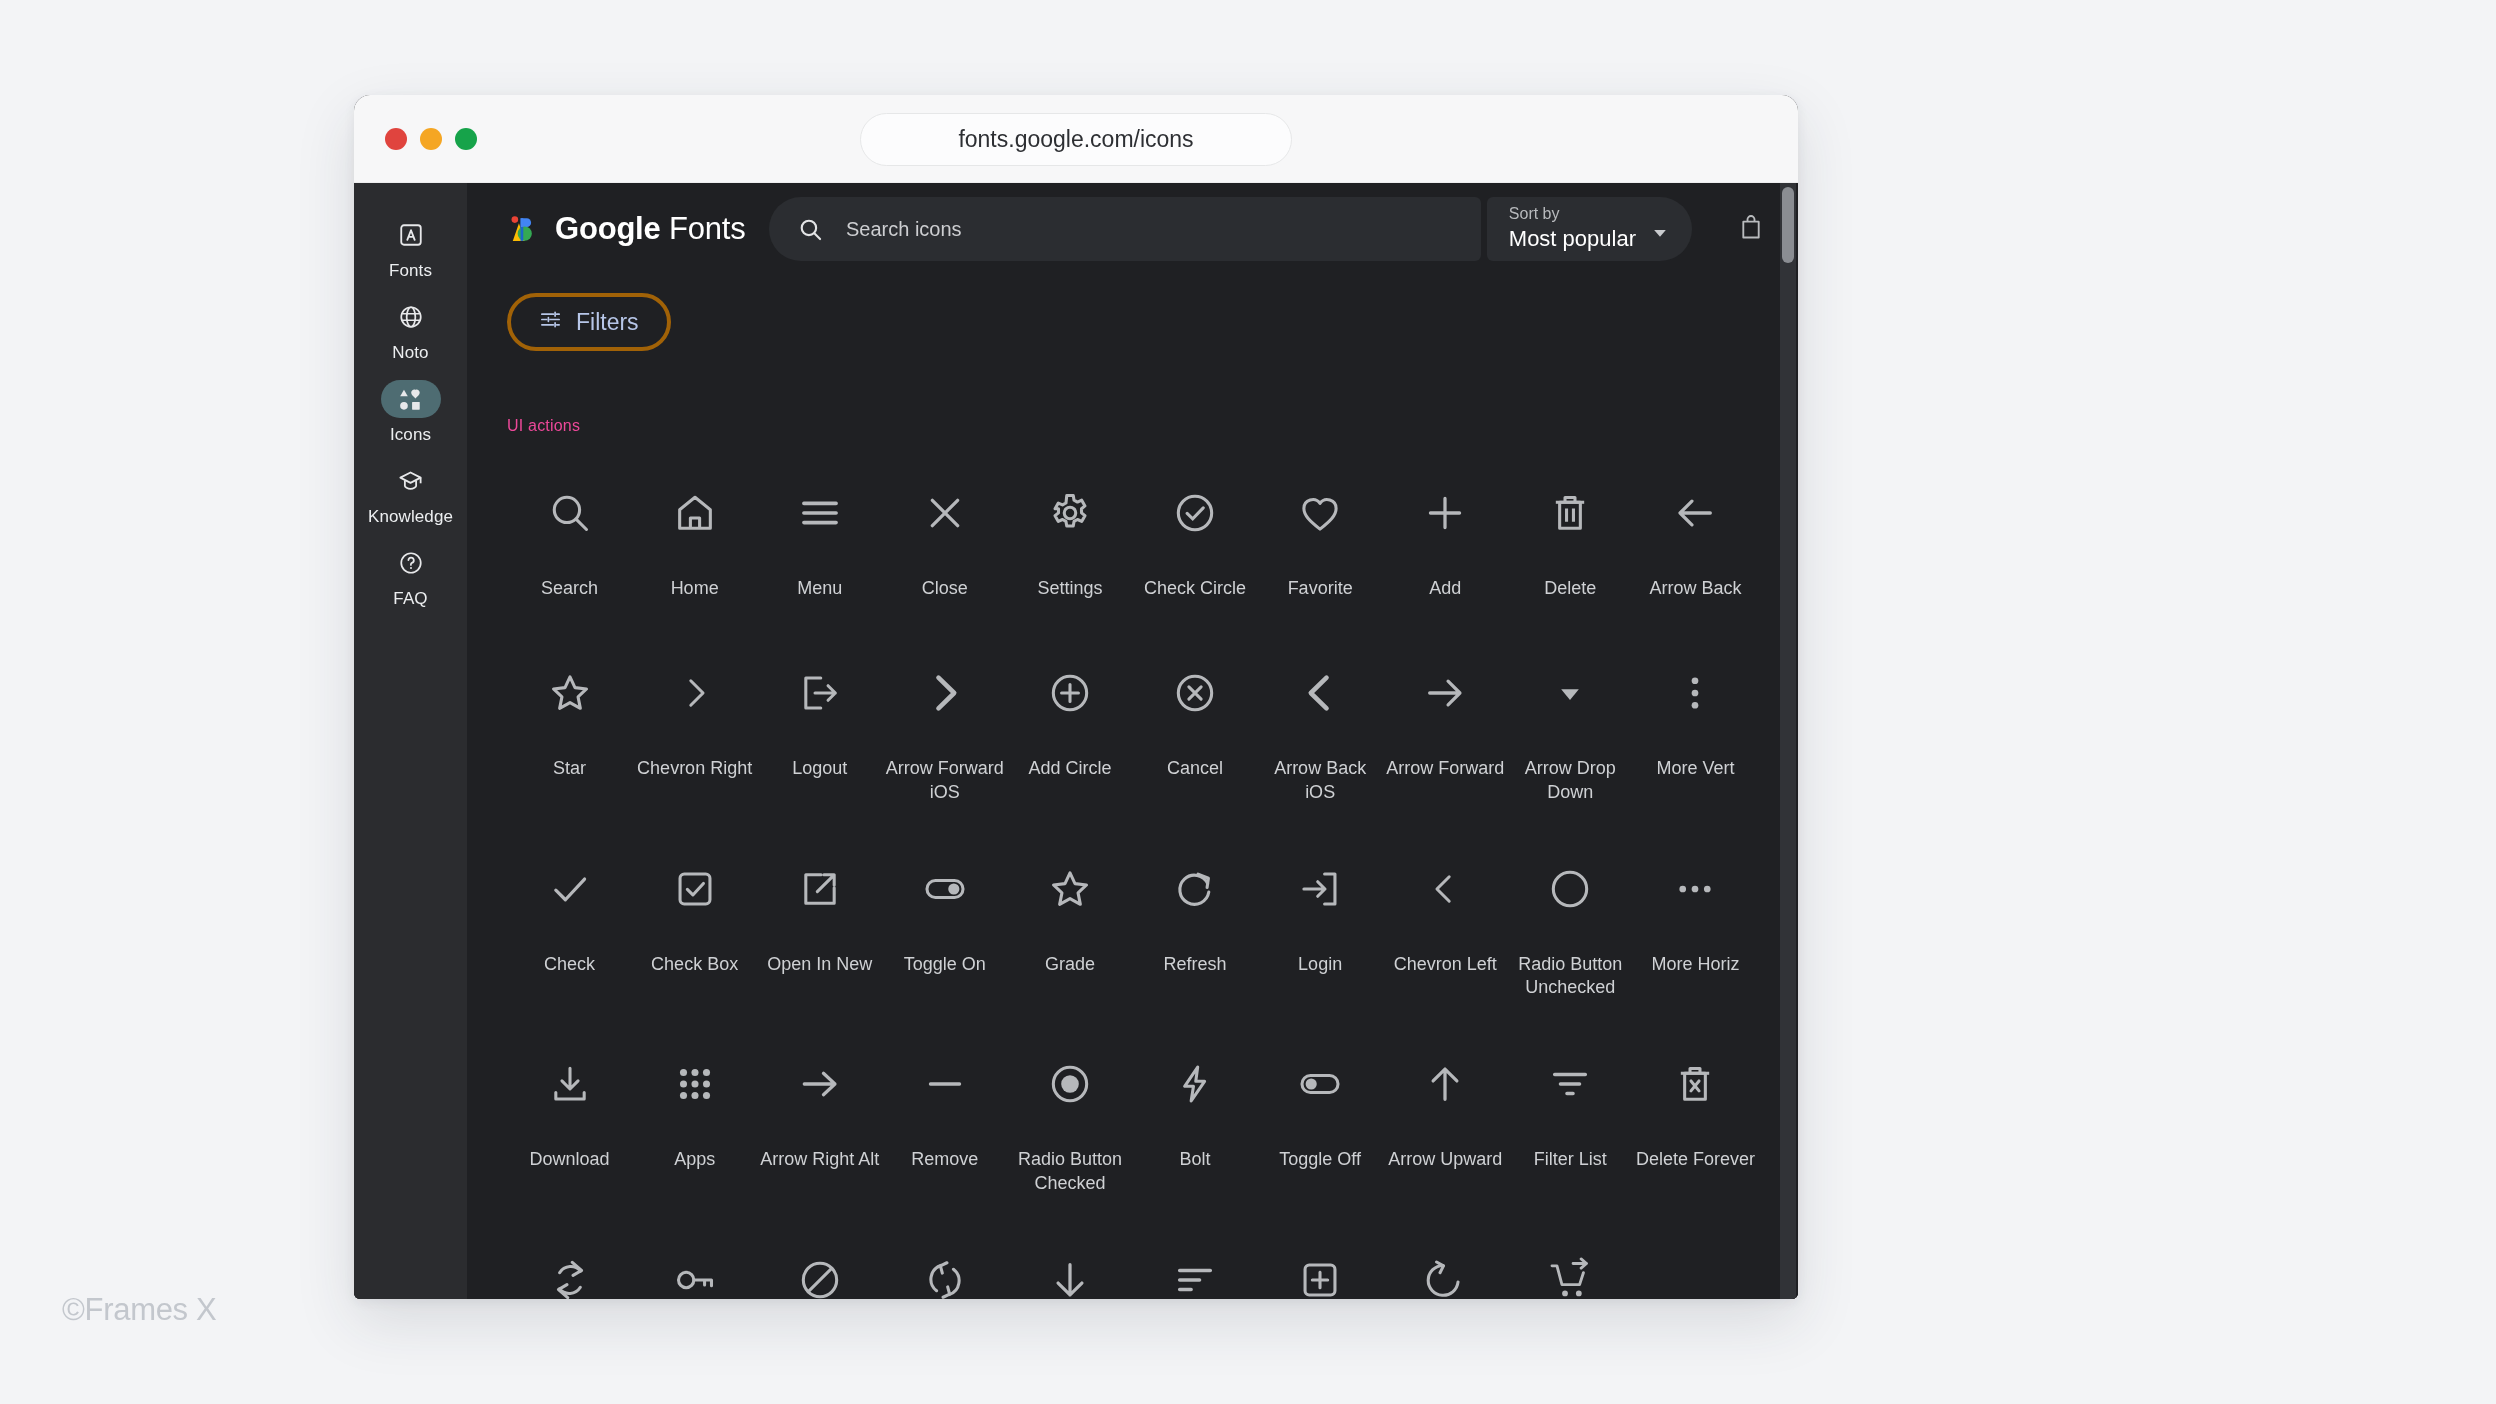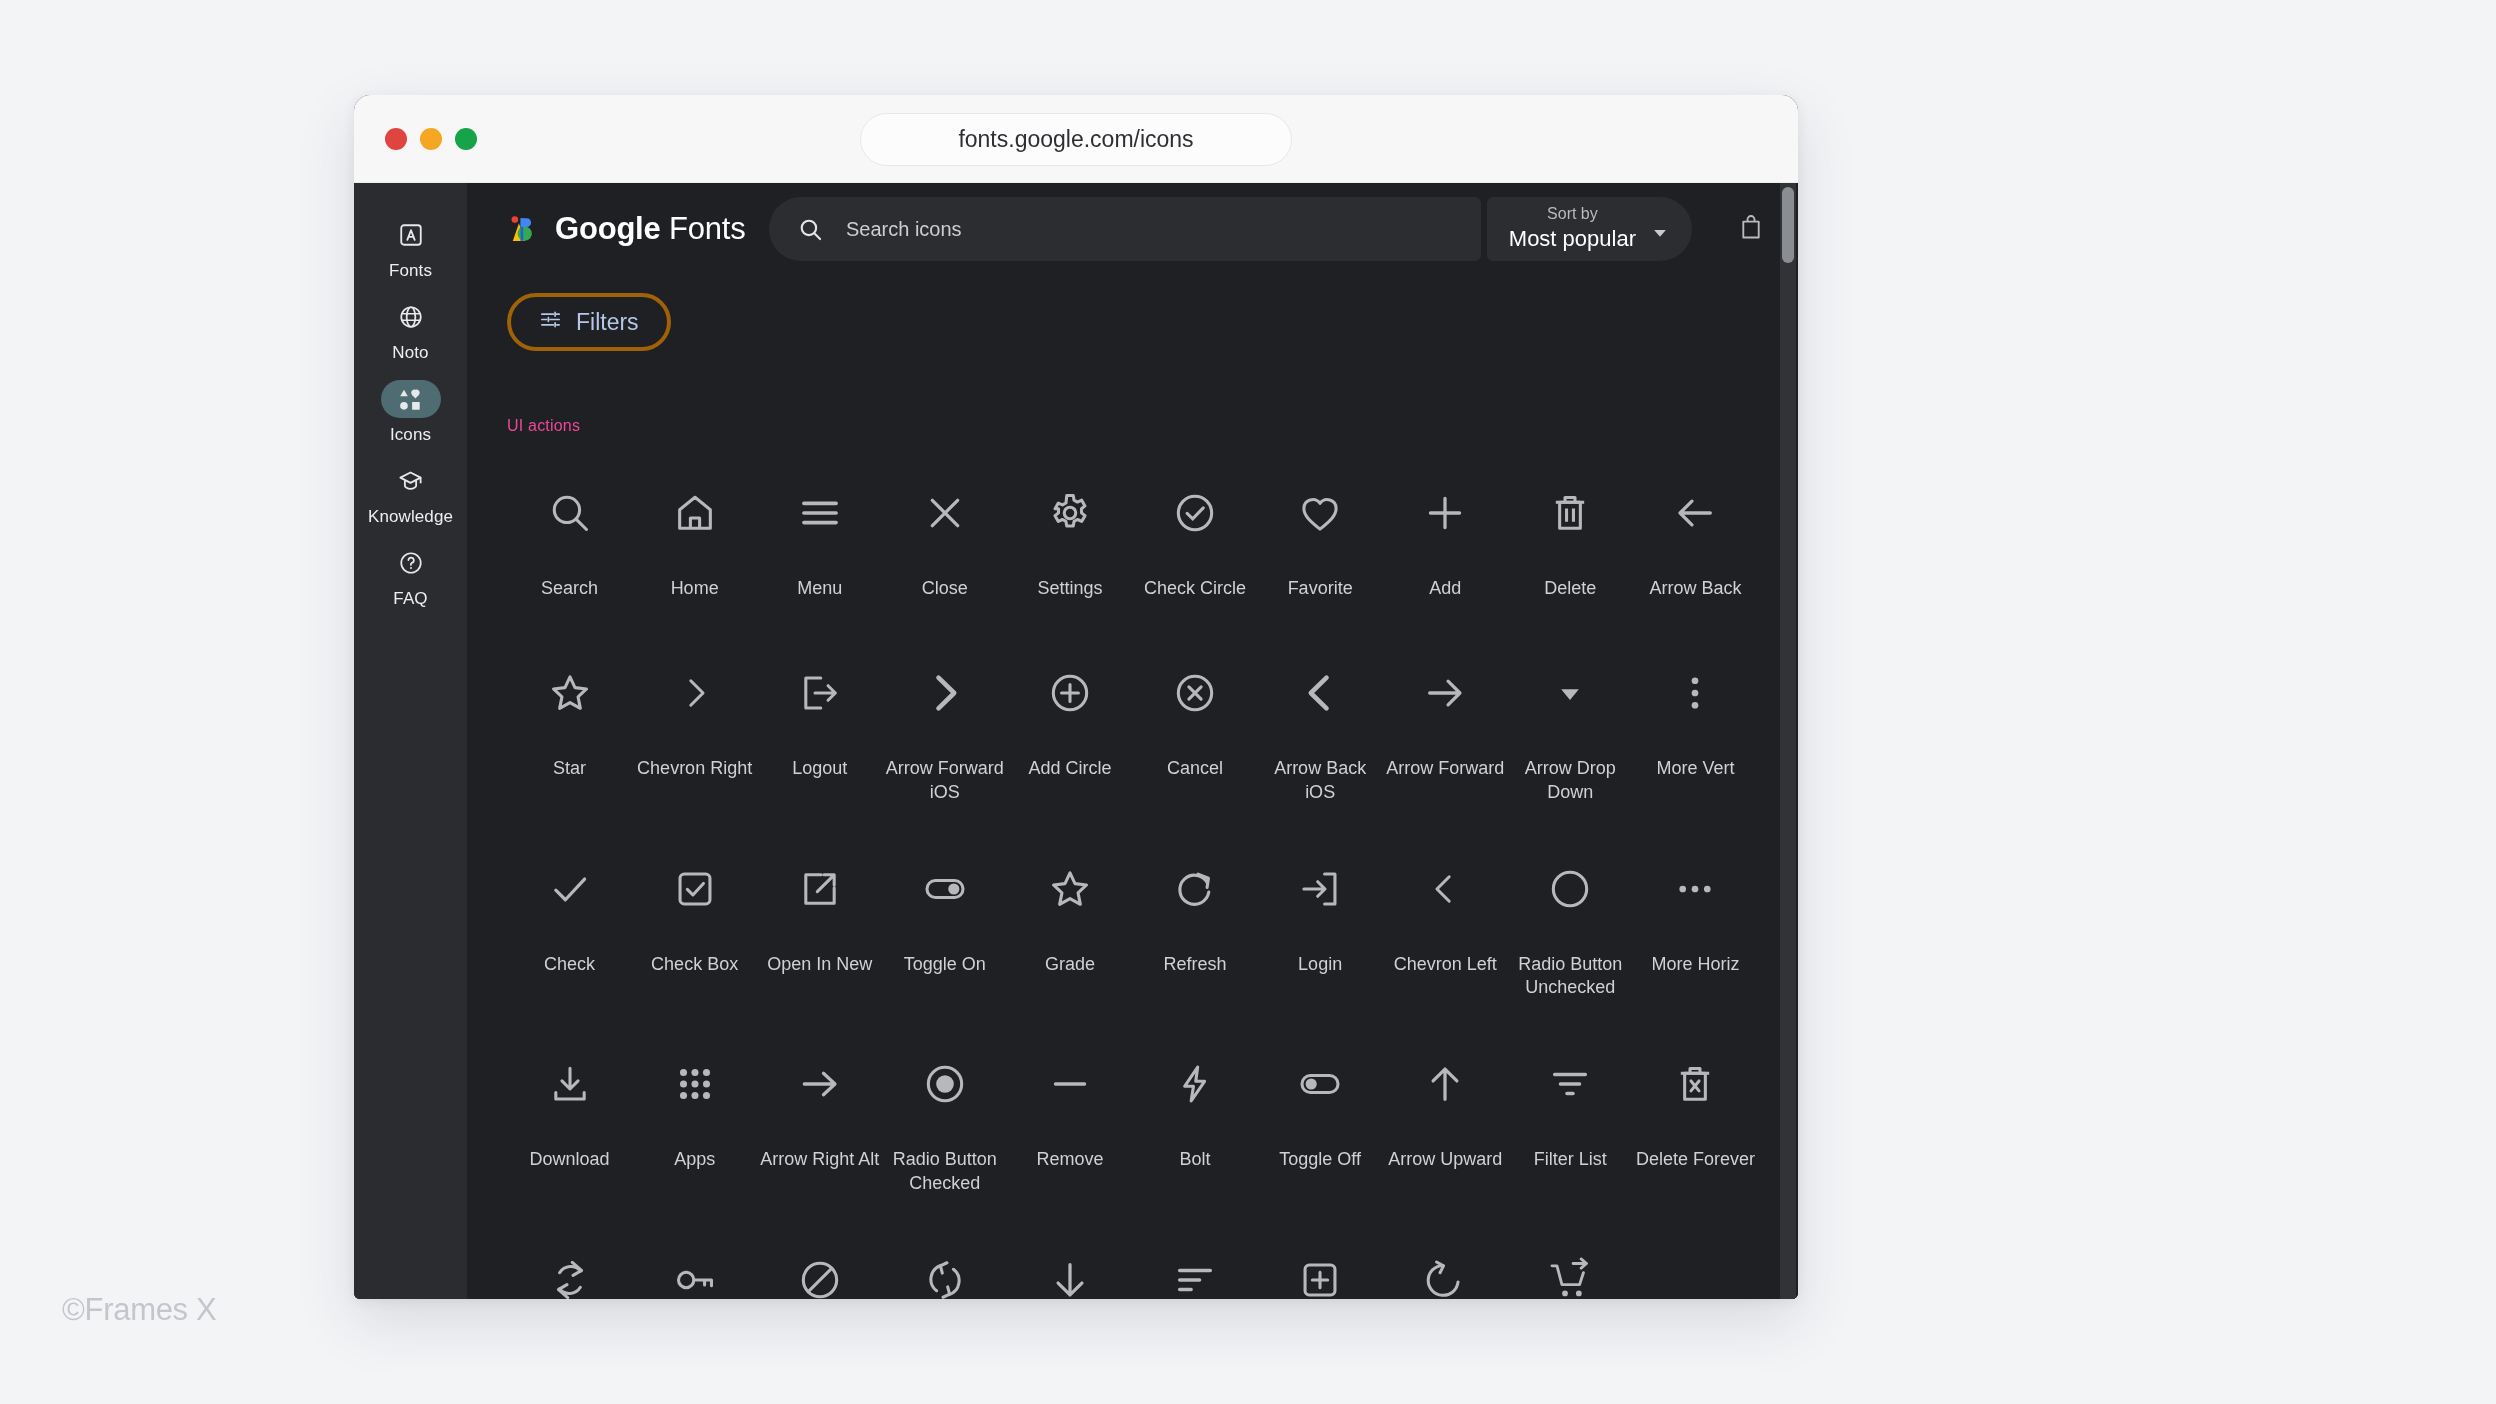--- a/index.html
+++ b/index.html
@@ -123,21 +123,21 @@
 
   .sortby {
     margin-left: 6px;
     height: 64px; min-width: 158px;
     background: #2b2d31;
     border-radius: 6px 32px 32px 6px;
     display: flex; align-items: center;
     padding: 0 22px 0 22px;
     cursor: pointer;
   }
-  .sort-col { display: flex; flex-direction: column; justify-content: center; align-items: center; }
+  .sort-col { display: flex; flex-direction: column; justify-content: center; }
   .sort-label { font-size: 16px; color: #b8babd; line-height: 1.3; }
   .sort-value { font-size: 22px; color: #ffffff; line-height: 1.3; }
   .sort-caret { margin-left: 14px; margin-top: 12px; }
 
   .bag-btn {
     margin-left: 36px;
     width: 46px; height: 46px;
     display: flex; align-items: center; justify-content: center;
     color: #b9bbbe; cursor: pointer;
   }
@@ -671,35 +671,35 @@
             <div class="cell-ico">
               <svg width="46" height="46" viewBox="0 0 24 24" fill="none" stroke="currentColor" stroke-width="1.7" stroke-linecap="round" stroke-linejoin="round">
                   <path d="M3.8 12h16M13.8 6.4 19.8 12l-6 5.6"></path>
                 </svg>
             </div>
             <div class="cell-label">Arrow Right Alt</div>
           </div>
 
           <div class="cell">
             <div class="cell-ico">
+              <svg width="46" height="46" viewBox="0 0 24 24" stroke="currentColor" stroke-width="1.7" stroke-linecap="round">
+                  <path d="M4.4 12h15.2"></path>
+                </svg>
+            </div>
+            <div class="cell-label">Remove</div>
+          </div>
+
+          <div class="cell">
+            <div class="cell-ico">
               <svg width="46" height="46" viewBox="0 0 24 24" fill="none" stroke="currentColor" stroke-width="1.6">
                   <circle cx="12" cy="12" r="8.7"></circle>
                   <circle cx="12" cy="12" r="4.6" fill="currentColor" stroke="none"></circle>
                 </svg>
             </div>
             <div class="cell-label">Radio Button Checked</div>
-          </div>
-
-          <div class="cell">
-            <div class="cell-ico">
-              <svg width="46" height="46" viewBox="0 0 24 24" stroke="currentColor" stroke-width="1.7" stroke-linecap="round">
-                  <path d="M4.4 12h15.2"></path>
-                </svg>
-            </div>
-            <div class="cell-label">Remove</div>
           </div>
 
           <div class="cell">
             <div class="cell-ico">
               <svg width="46" height="46" viewBox="0 0 24 24" fill="none" stroke="currentColor" stroke-width="1.6" stroke-linejoin="round">
                   <path d="M13.4 3.2 6.6 13.2h4.6l-1.2 7.6 7-10.2h-4.6z"></path>
                 </svg>
             </div>
             <div class="cell-label">Bolt</div>
           </div>

